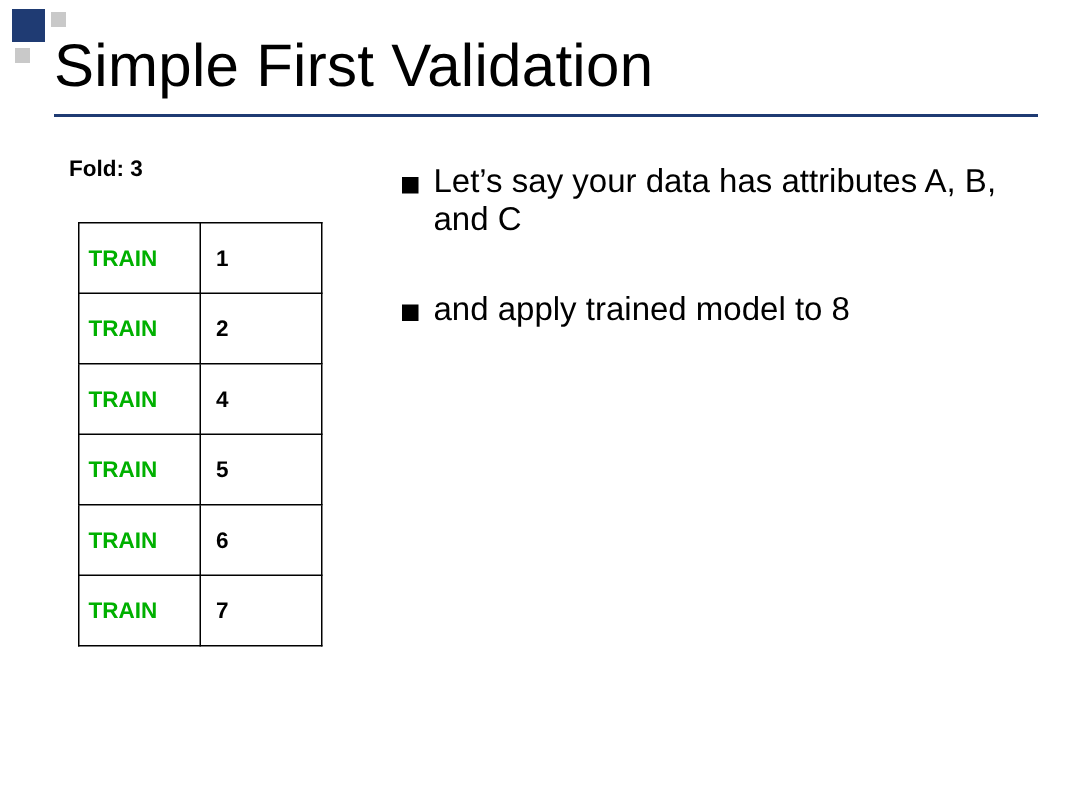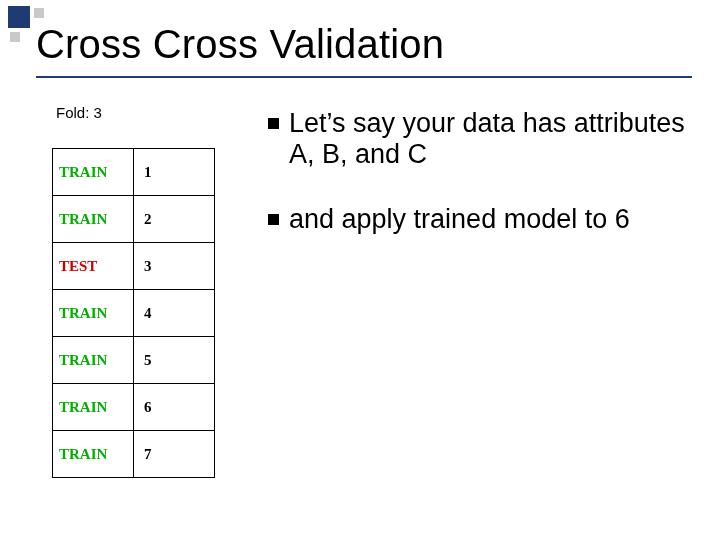--- a/index.html
+++ b/index.html
@@ -62,57 +62,56 @@
     position: absolute;
     top: 76px;
     left: 36px;
     right: 28px;
     height: 0;
     border-top: 2px solid #1f3b73;
   }
   .fold-label {
     position: absolute;
     top: 104px;
-    left: 56px;
+    left: 46px;
     font-size: 15px;
-    font-weight: 400;
+    font-weight: 700;
   }
   
   .fold-table {
     position: absolute;
     top: 148px;
     left: 52px;
     border-collapse: collapse;
   }
   .fold-table td {
     border: 1.5px solid #000;
     font-size: 15px;
     font-weight: 700;
     padding: 0;
     height: 46px;
     vertical-align: middle;
-    font-family: Liberation Serif, serif;
   }
   .fold-table td.role {
     width: 74px;
     padding-left: 6px;
   }
   .fold-table td.num {
     width: 70px;
     padding-left: 10px;
   }
   .role-train { color: #00b000; }
   .role-test  { color: #d00000; }
   
   .bullets {
     position: absolute;
     top: 108px;
     left: 268px;
     right: 28px;
-    font-size: 27px;
+    font-size: 22px;
     line-height: 1.15;
   }
   .bullets .item {
     display: flex;
     margin: 0 0 4px 0;
   }
   .bullets .item .marker {
     flex: 0 0 auto;
     width: 11px;
     height: 11px;
@@ -131,38 +130,34 @@
 <body>
 
 <div class="slide">
 
   <div class="corner-deco">
     <div class="big"></div>
     <div class="small1"></div>
     <div class="small2"></div>
   </div>
 
-  <div class="title">Cross Cross Validation</div>
+  <div class="title">Simple First Validation</div>
   <div class="title-underline"></div>
 
   <div class="fold-label">Fold: 3</div>
 
   <table class="fold-table">
     <tbody>
         <tr>
       <td class="role role-train">TRAIN</td>
       <td class="num">1</td>
     </tr>
     <tr>
       <td class="role role-train">TRAIN</td>
       <td class="num">2</td>
-    </tr>
-    <tr>
-      <td class="role role-test">TEST</td>
-      <td class="num">3</td>
     </tr>
     <tr>
       <td class="role role-train">TRAIN</td>
       <td class="num">4</td>
     </tr>
     <tr>
       <td class="role role-train">TRAIN</td>
       <td class="num">5</td>
     </tr>
     <tr>
@@ -177,17 +172,17 @@
     </table>
 
   <div class="bullets">
     <div class="item">
       <div class="marker"></div>
       <div class="txt">Let’s say your data has attributes A, B, and C</div>
     </div>
     <div class="gap"></div>
     <div class="item">
       <div class="marker"></div>
-      <div class="txt">and apply trained model to 6</div>
+      <div class="txt">and apply trained model to 8</div>
     </div>
   </div>
 
 </div>
 
 </body></html>

